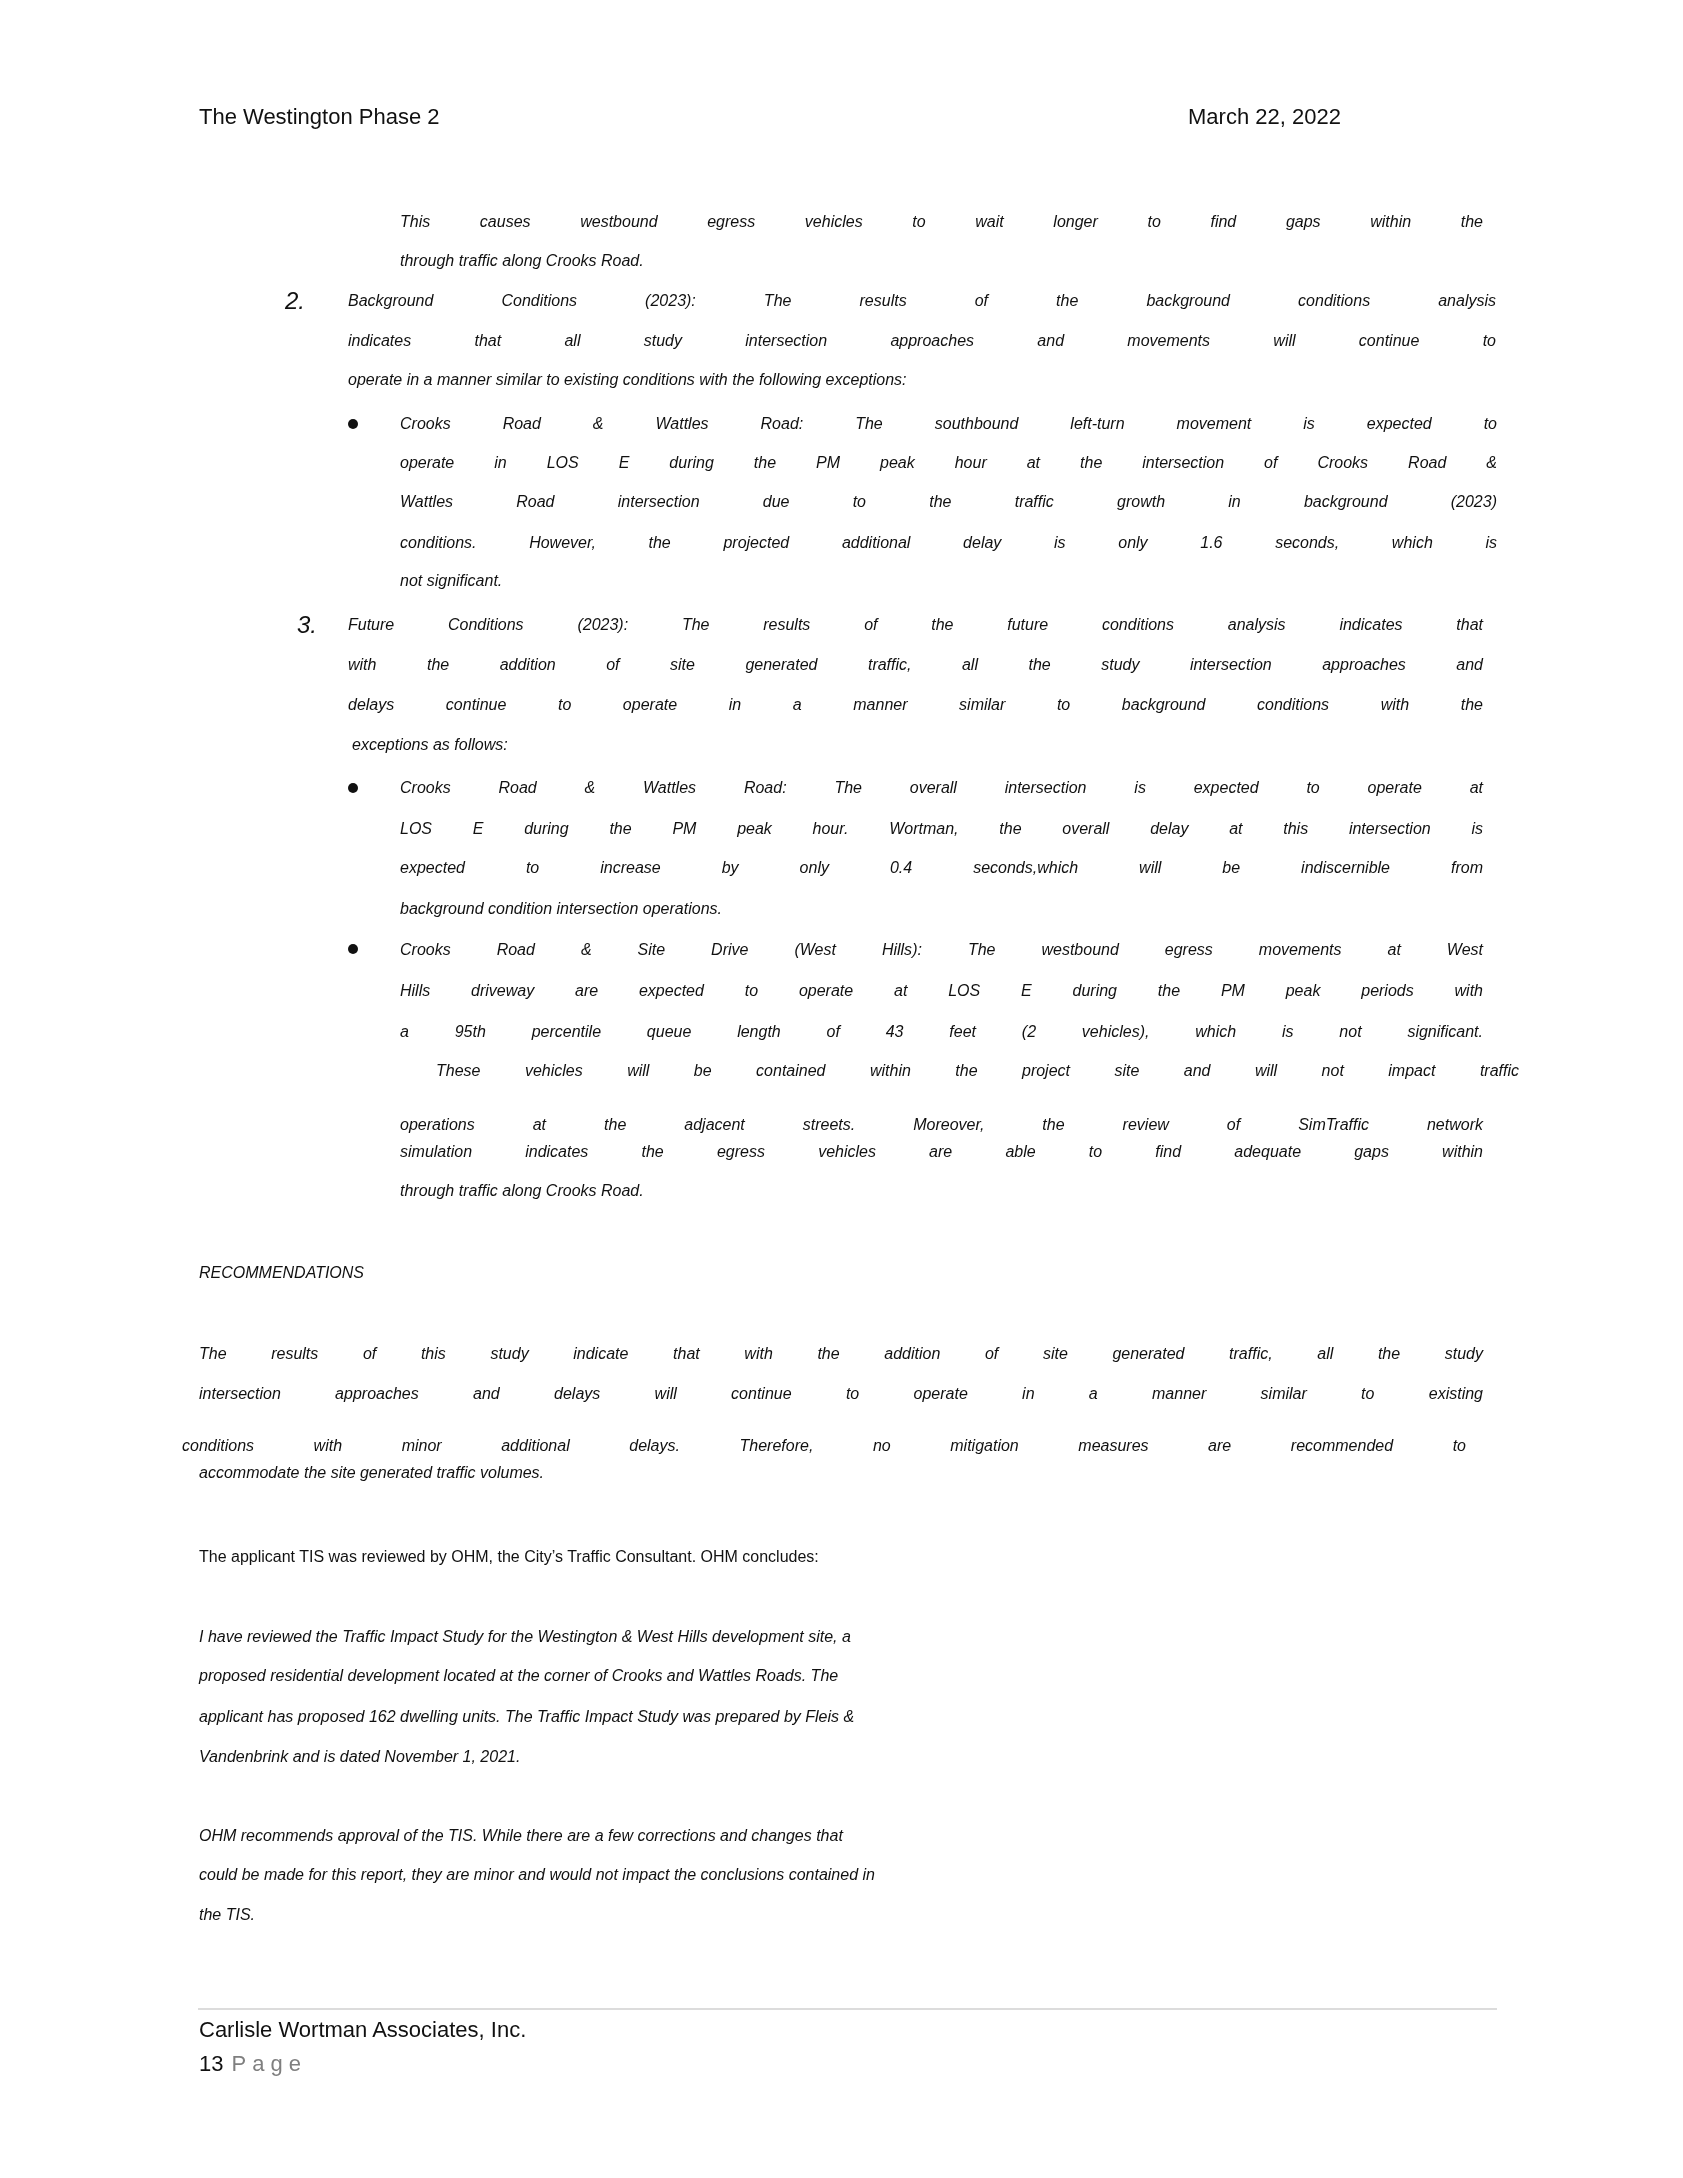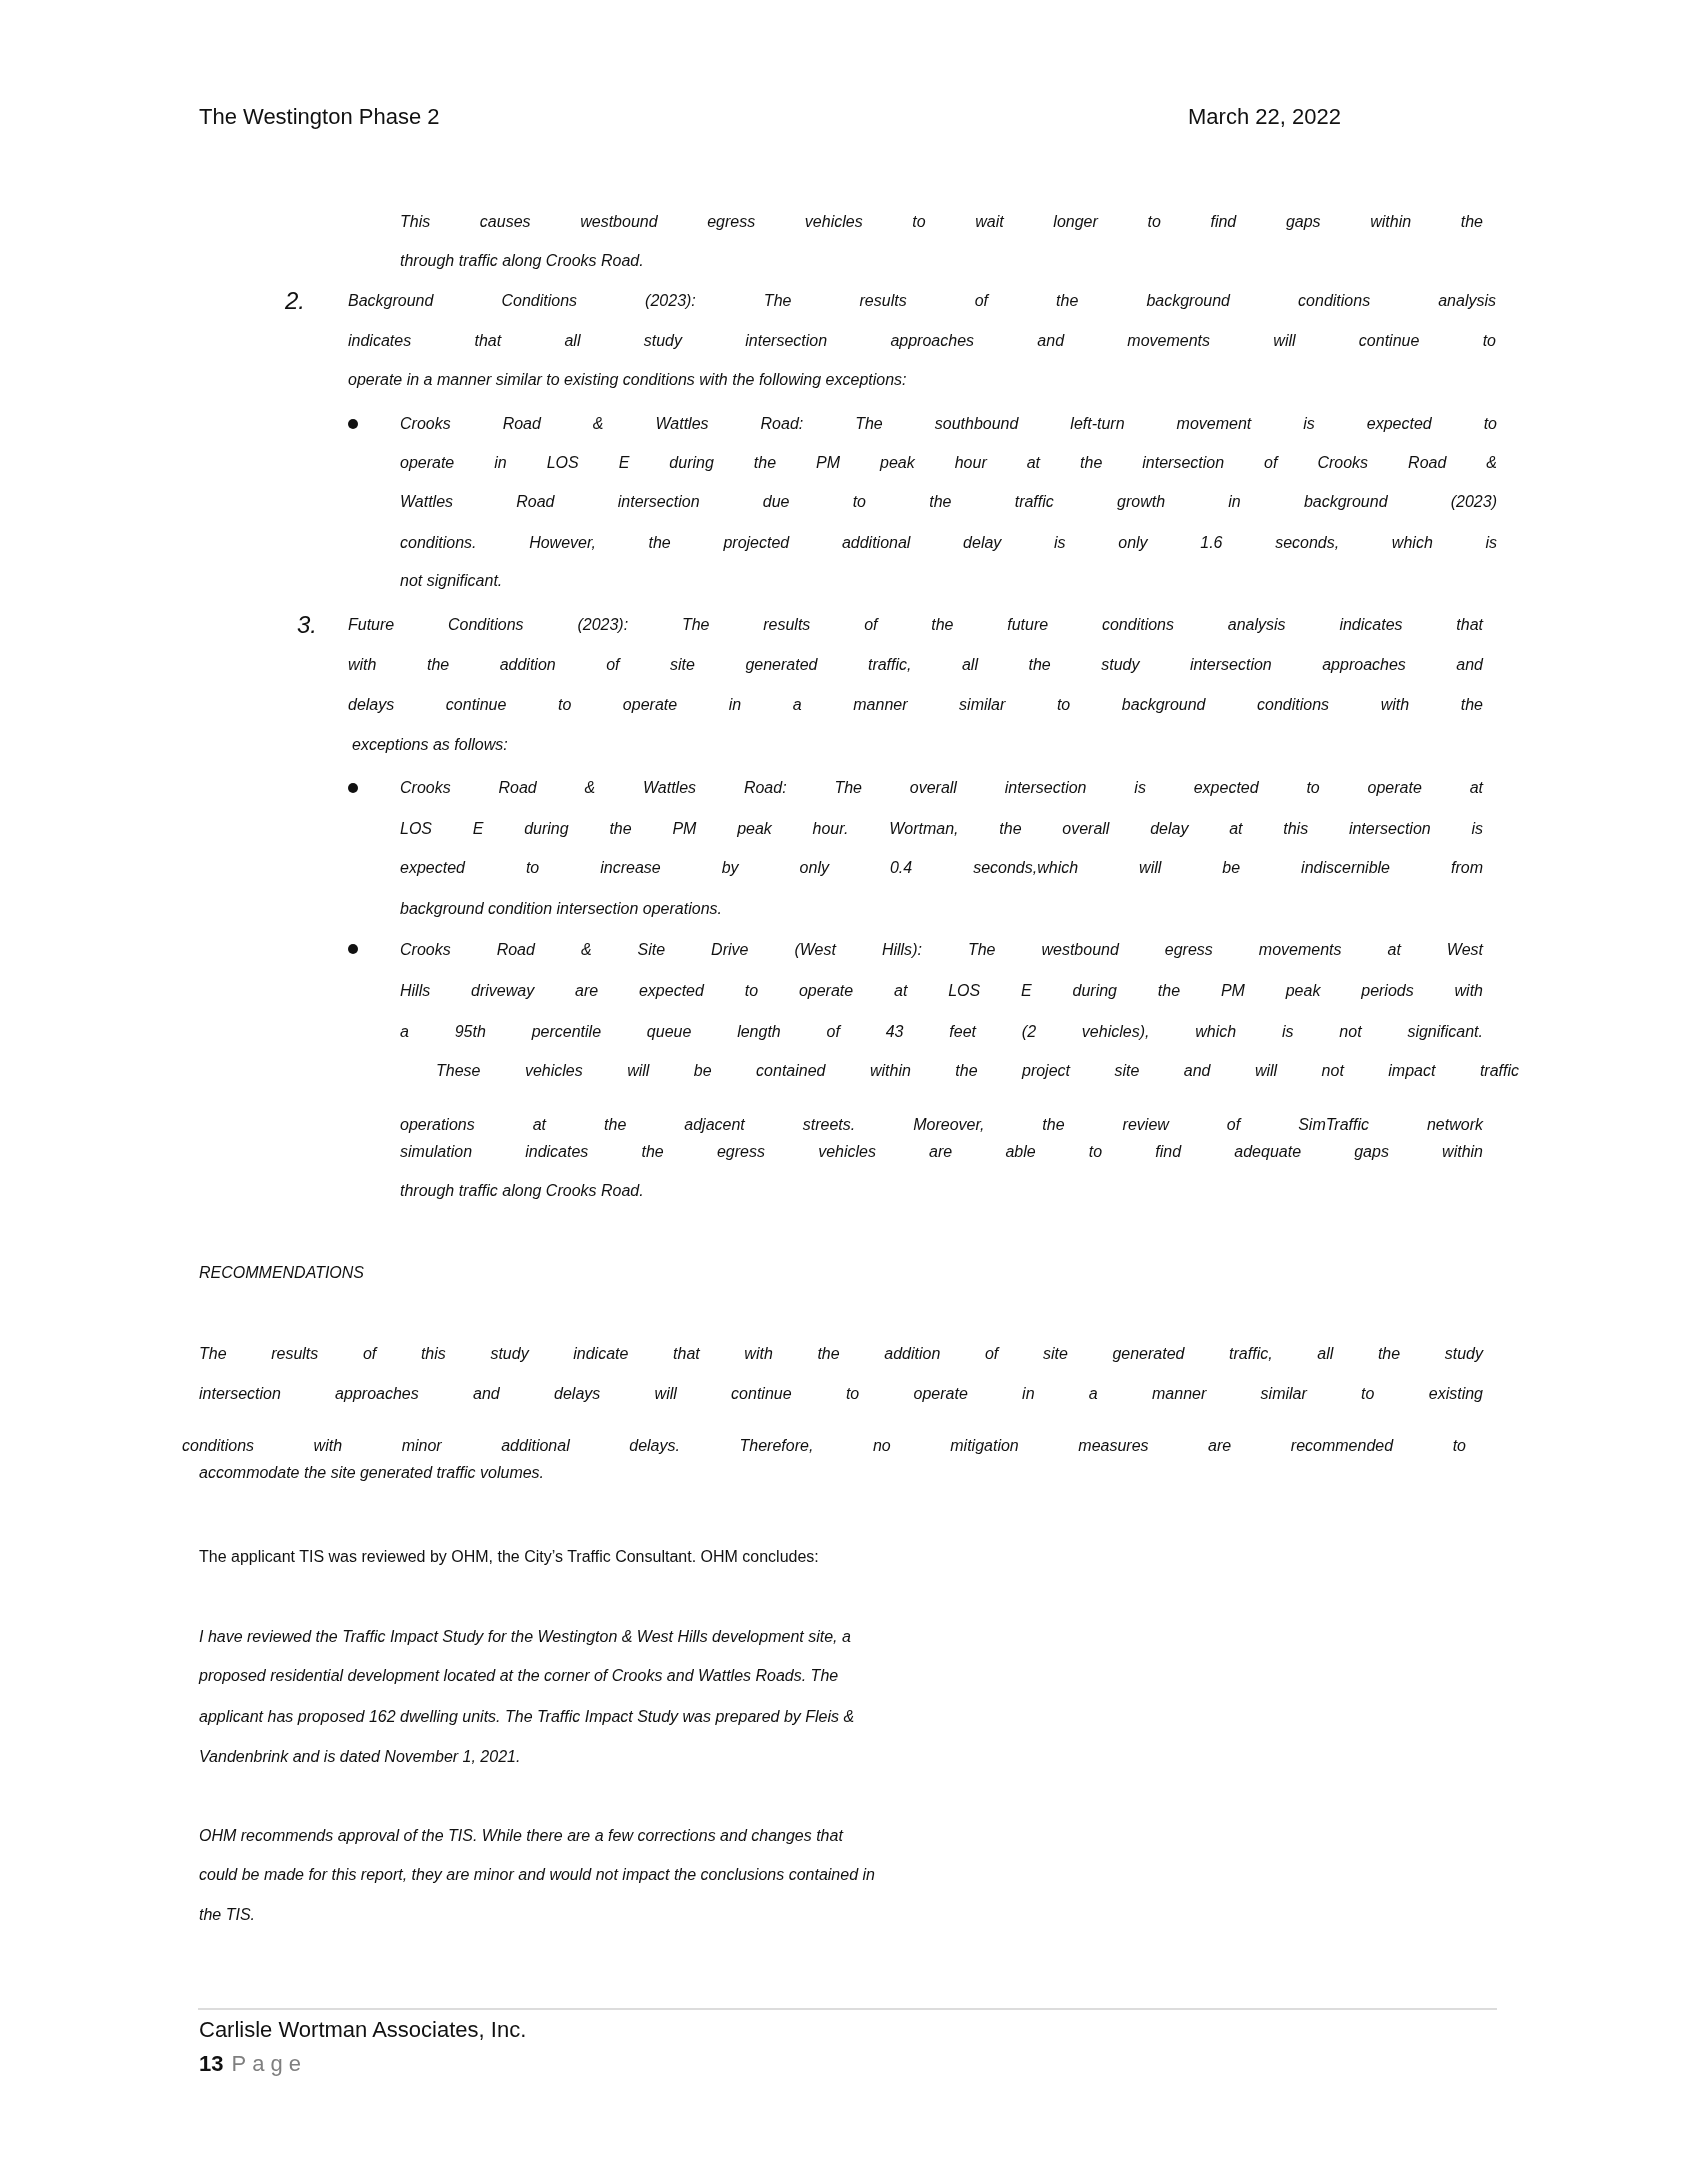--- a/index.html
+++ b/index.html
@@ -8,21 +8,21 @@
   .hdr { position:absolute; top:102px; font-size:22px; line-height:30px; white-space:nowrap; color:#111; }
   .ln { position:absolute; height:40px; line-height:40px; font-size:16px; font-style:italic;
         white-space:normal; overflow:visible; color:#111; }
   .ln.j { text-align:justify; text-align-last:justify; }
   .ln.l { text-align:left; white-space:nowrap; }
   .ln.rom { font-style:normal; }
   .num { position:absolute; height:40px; line-height:40px; font-size:24px; font-style:italic; color:#111; }
   .bul { position:absolute; width:10px; height:10px; border-radius:50%; background:#111; }
   .rule { position:absolute; left:198px; width:1299px; top:2008px; height:2px; background:#dcdcdc; }
   .ftr { position:absolute; left:199px; font-size:22px; line-height:30px; white-space:nowrap; color:#111; }
-  .pg-num { font-weight:bold; }
+  .pg-num { font-weight:normal; }
   .pg-word { color:#7f7f7f; letter-spacing:6px; margin-left:8px; }
 </style>
 </head>
 <body>
 
 <div class="hdr" style="left:199px;">The Westington Phase 2</div>
 <div class="hdr" style="left:1188px;">March 22, 2022</div>
 
 <div>
   <div class="ln j" style="left:400px; width:1083px; top:202px;">This causes westbound egress vehicles to wait longer to find gaps within the</div>

